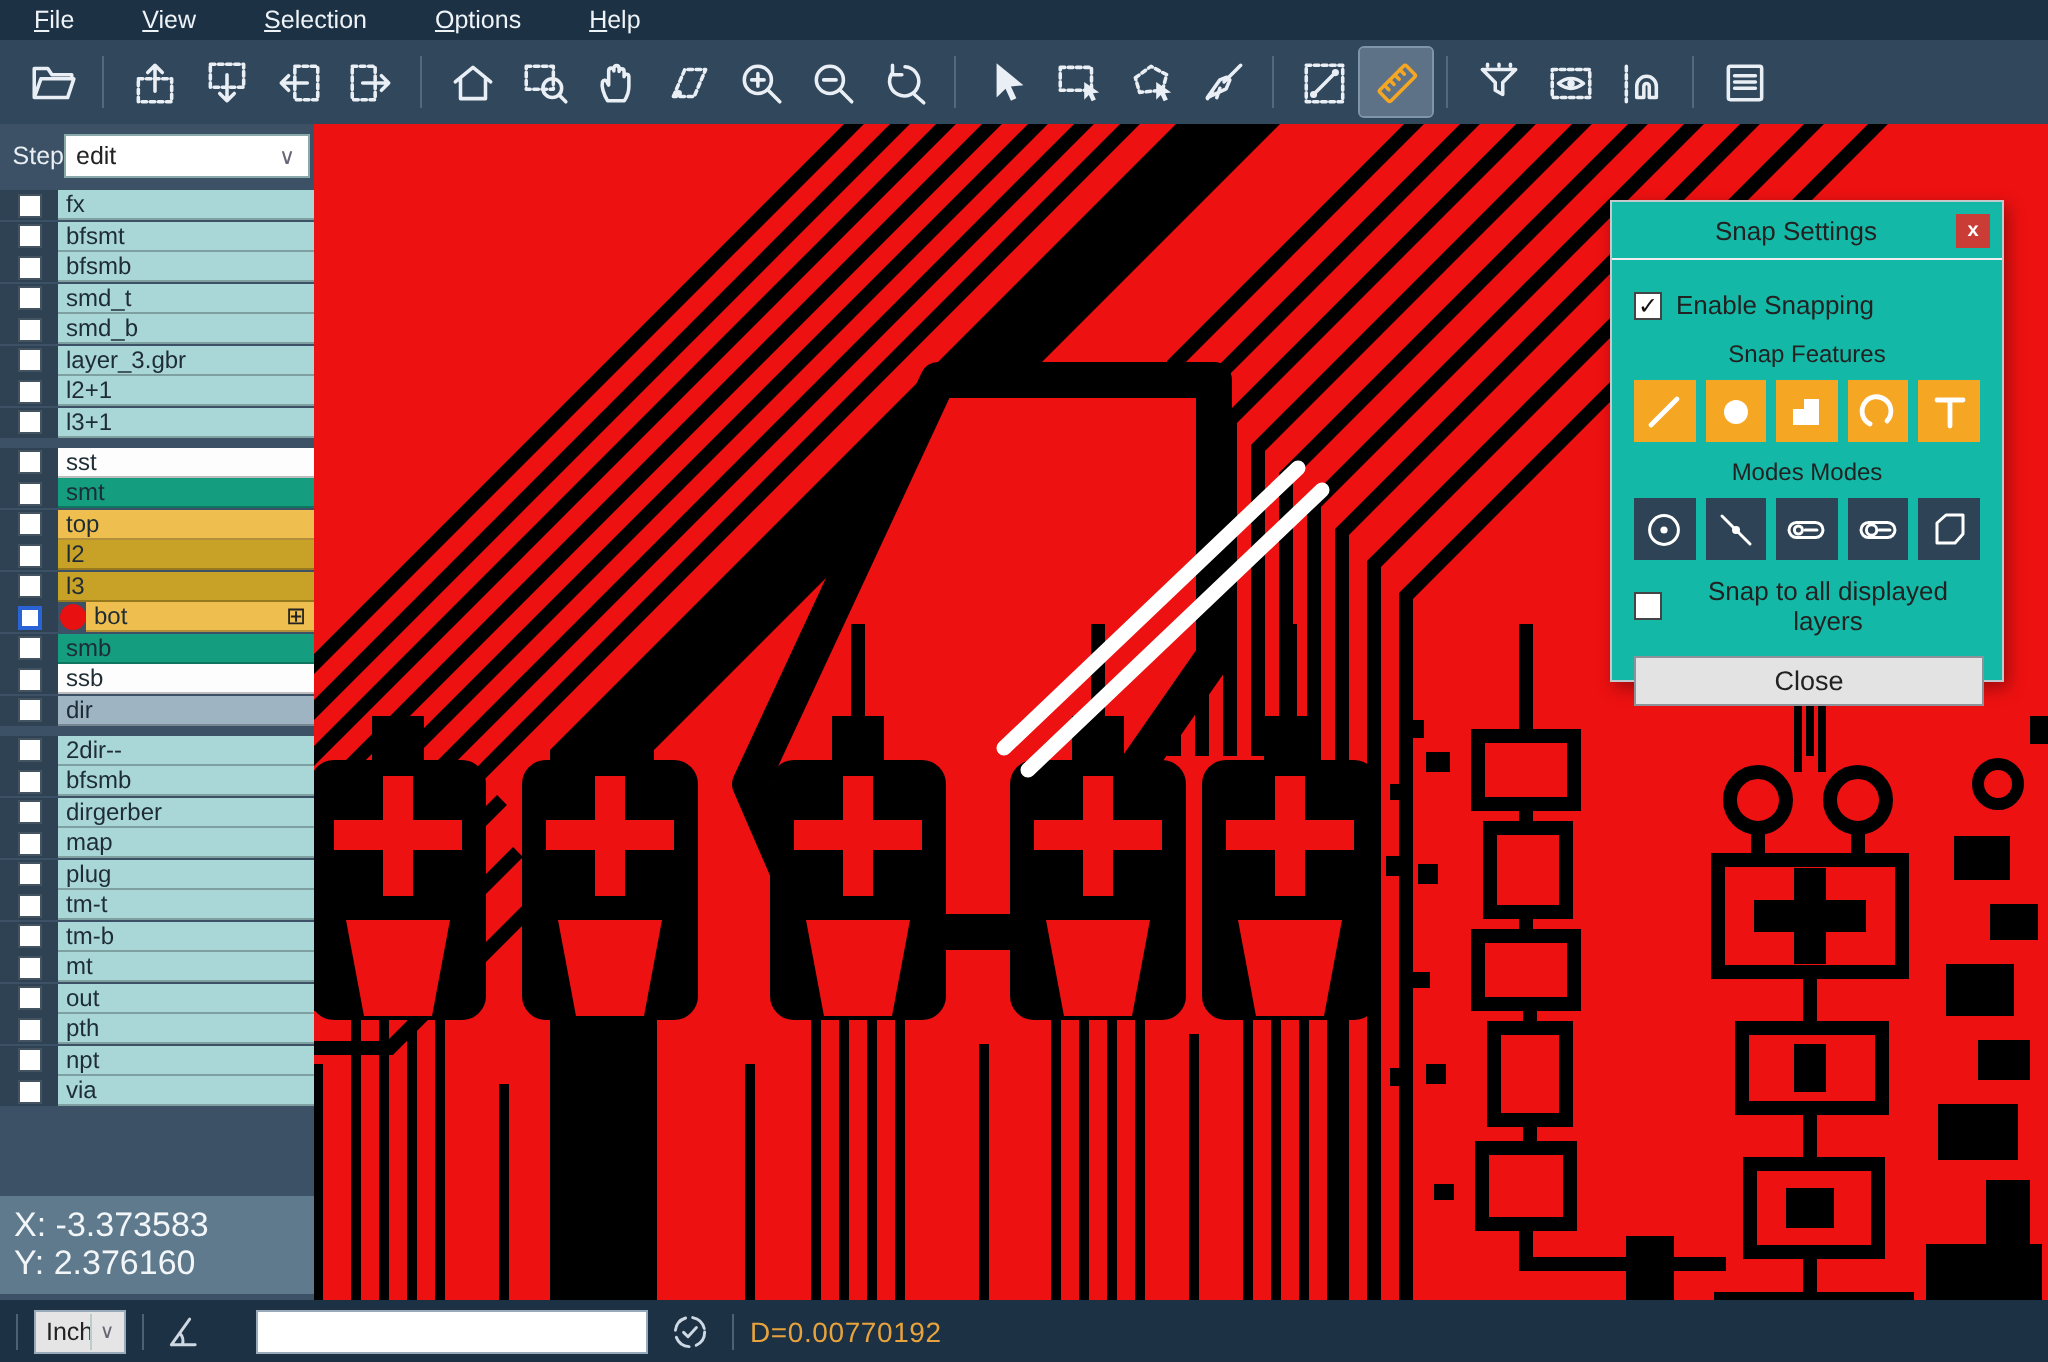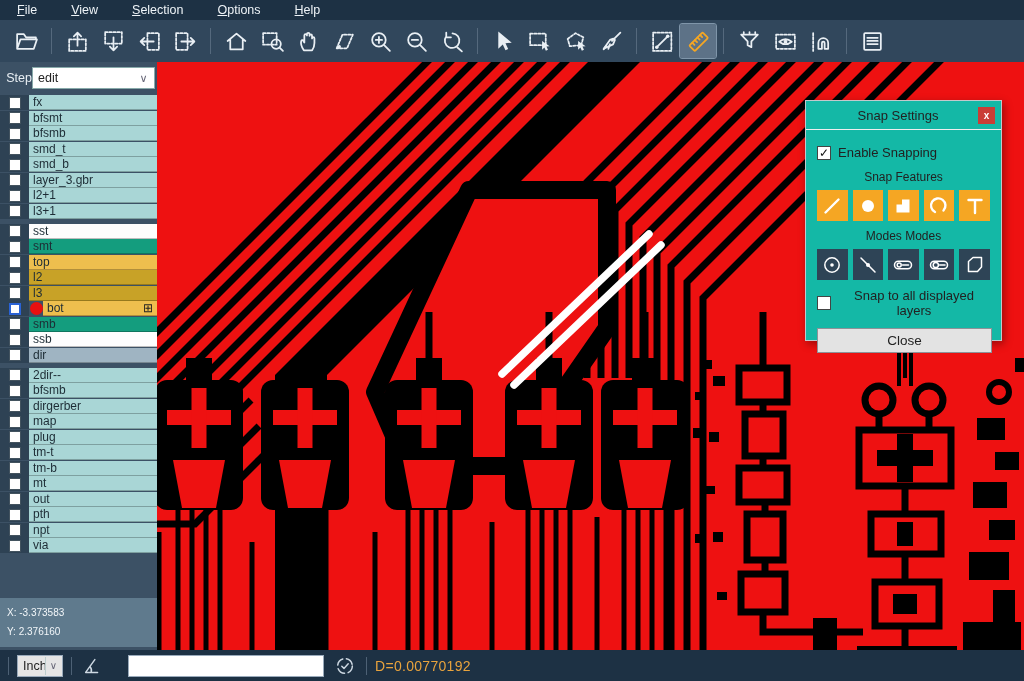--- a/index.html
+++ b/index.html
@@ -37,21 +37,21 @@
   .cbcell{width:29px;height:15px;background:var(--cbcol);display:flex;align-items:center;justify-content:center;flex:0 0 auto;}
   .cb{width:12px;height:12px;background:#fff;border:1px solid #43535f;}
   .cb.sel{border:2px solid #2a63d6;}
   .row-dot{width:13px;height:13px;border-radius:50%;background:#e81010;margin-left:1px;flex:0 0 auto;}
   .row-bar{flex:1;height:15px;display:flex;align-items:center;padding:0 4px;font-size:12px;color:#1d2c35;
     border-bottom:1px solid rgba(0,0,0,.25);}
   .row-bar .grid-ic{margin-left:auto;font-size:12px;line-height:10px;color:#222;}
   .c-cyan{background:var(--row-cyan);} .c-white{background:#fdfdfd;} .c-teal{background:var(--row-teal);}
   .c-amber{background:var(--row-amber);} .c-gold{background:var(--row-gold);} .c-gray{background:var(--row-gray);}
   .coords{position:absolute;left:0;bottom:3px;width:157px;height:49px;background:var(--coord);
-    color:#f2f6f9;font-size:10px;padding:5px 0 0 7px;line-height:19px;}
+    color:#f2f6f9;font-size:17px;padding:5px 0 0 7px;line-height:19px;}
 
   
   .canvas{position:absolute;left:157px;top:62px;width:867px;height:588px;background:var(--red);}
   .canvas svg{display:block;width:100%;height:100%;}
 
   
   .statusbar{position:absolute;left:0;top:650px;width:1024px;height:31px;background:var(--chrome);
     display:flex;align-items:center;}
   .sb-sep{width:1px;height:18px;background:#4d6175;margin:0 8px;flex:0 0 auto;}
   .unit-select{width:46px;height:22px;background:#e5e5e5;border:1px solid #9ab;display:flex;align-items:center;

